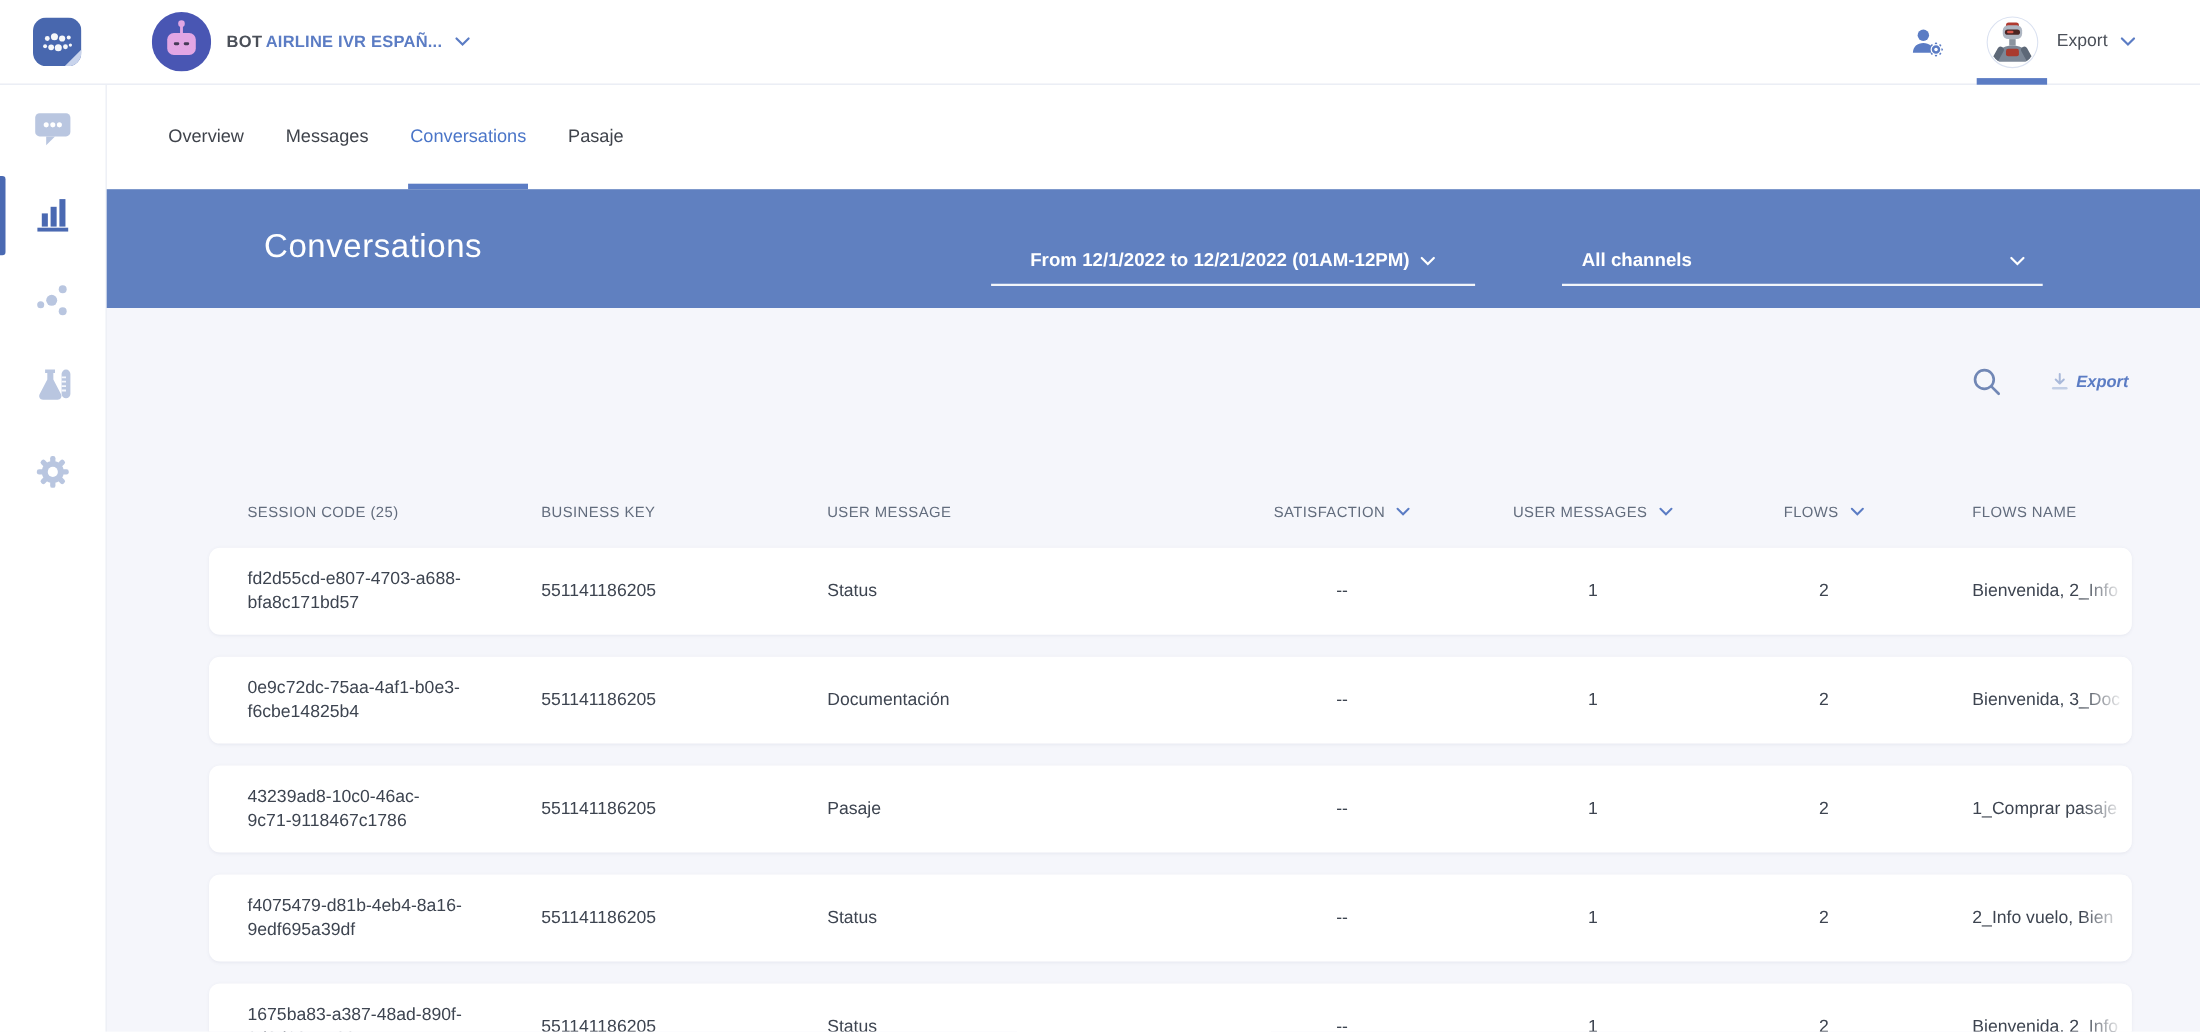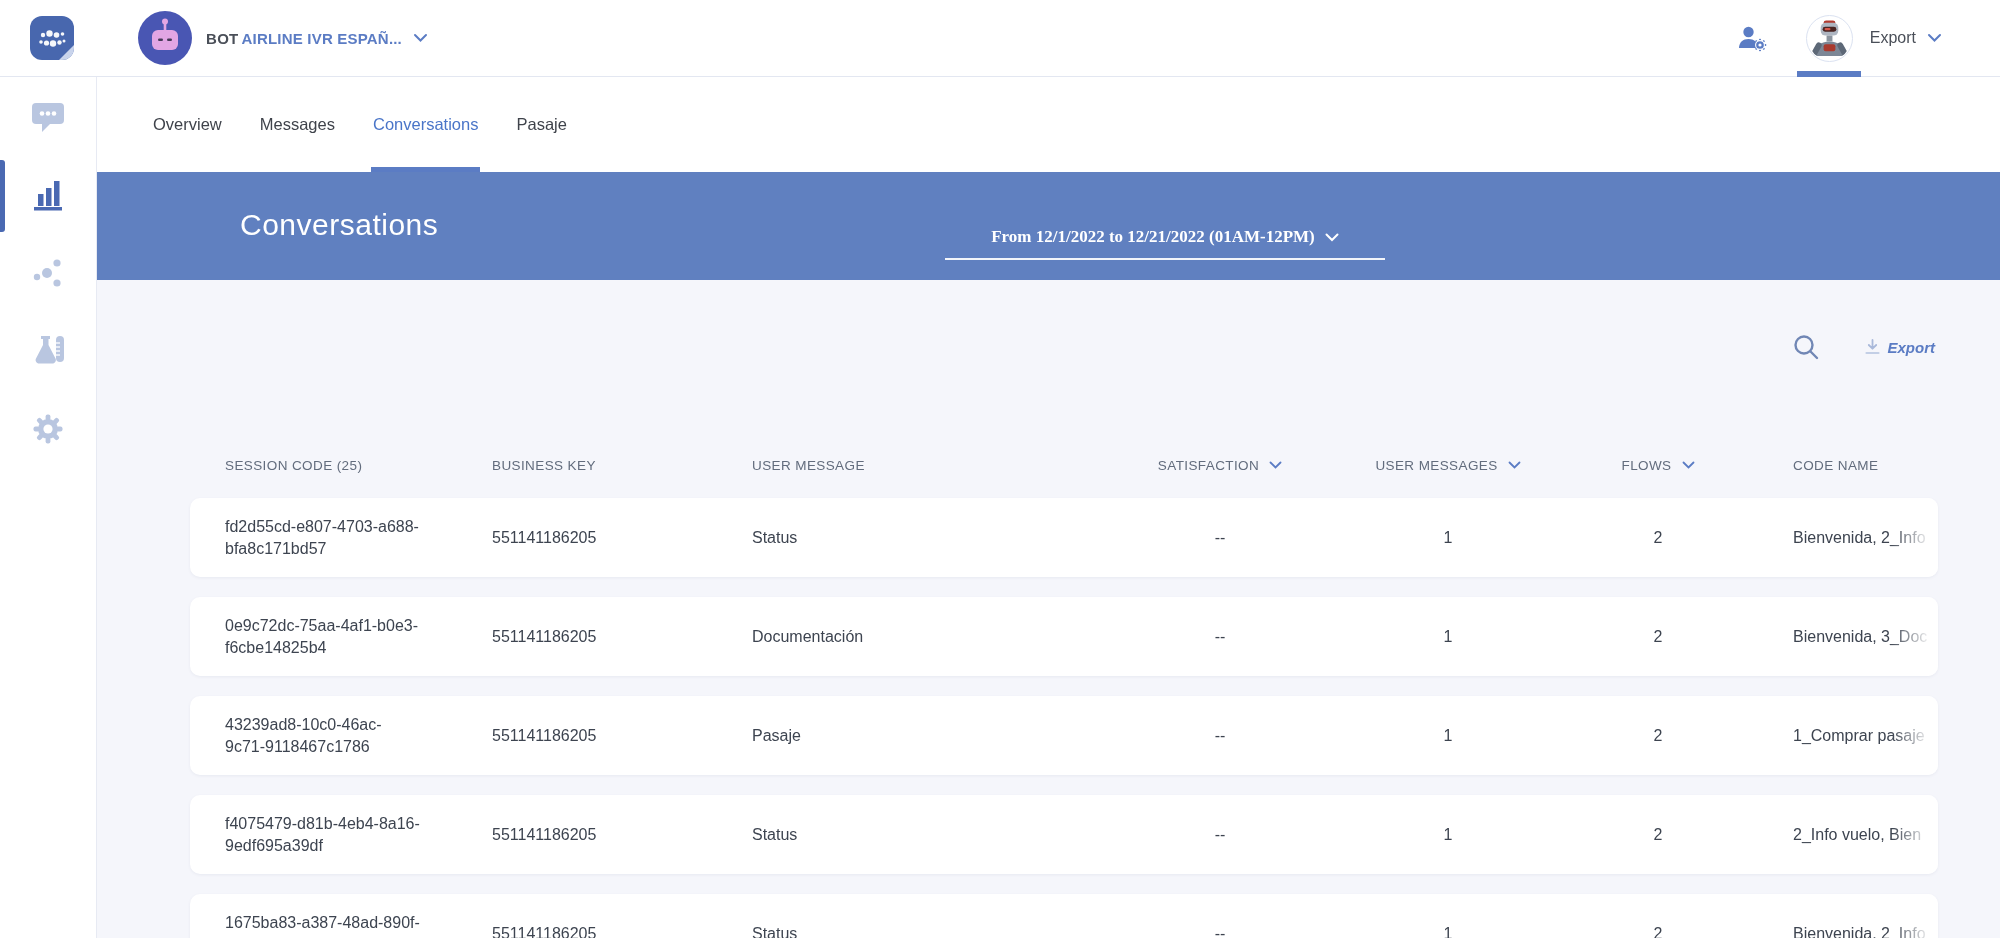--- a/index.html
+++ b/index.html
@@ -51,21 +51,21 @@
   .tab.active { color:#4a75c8; }
   .tab.active::after { content:""; position:absolute; left:-2px; right:-2px; bottom:0; height:5px; background:#5b7cc4; }
 
   
   .band { height:108px; flex:none; background:#6080c0; position:relative; color:#fff; }
   .band-title { position:absolute; left:143px; top:36px; font-size:30px; font-weight:300; letter-spacing:.5px; }
   .filter {
     position:absolute; bottom:20px; border-bottom:2px solid rgba(255,255,255,.92);
     padding-bottom:11px; font-size:17px; font-weight:700; display:flex; align-items:center; cursor:pointer;
   }
-  .filter-date { left:848px; width:440px; justify-content:center; gap:10px;font-family:Liberation Serif, serif; }
+  .filter-date { left:804px; width:440px; justify-content:center; gap:10px; }
   .filter-channels { left:1323px; width:437px; justify-content:space-between; padding-left:18px; padding-right:16px; }
 
   
   .content { flex:1; min-height:0; background:#f5f6fb; padding:0 62px 0 93px; overflow:hidden; }
   .toolbar { margin-top:46px; height:42px; display:flex; justify-content:flex-end; align-items:center; gap:44px; padding-right:3px;font-style:italic; }
   .search-btn { display:flex; cursor:pointer; }
   .export-btn { display:flex; align-items:center; gap:7px; font-size:15px; font-weight:700; color:#5b7cc4; cursor:pointer; }
 
   .grid-row { display:grid; grid-template-columns:267px 260px 358px 220px 236px 184px minmax(0,1fr); padding-left:35px; }
   .thead { margin-top:76px; height:42px; align-items:center; }
@@ -252,20 +252,26 @@
       <div class="band">
         <div class="band-title">Conversations</div>
 
         <div class="filter filter-date">
           <span>From 12/1/2022 to 12/21/2022 (01AM-12PM)</span>
           <svg width="14" height="9" viewBox="0 0 14 9">
             <path d="M1.5 1.5L7 7l5.5-5.5" fill="none" stroke="#ffffff" stroke-width="2" stroke-linecap="round"></path>
           </svg>
         </div>
 
+        <div class="filter filter-channels">
+          <span>All channels</span>
+          <svg width="14" height="9" viewBox="0 0 14 9">
+            <path d="M1.5 1.5L7 7l5.5-5.5" fill="none" stroke="#ffffff" stroke-width="2" stroke-linecap="round"></path>
+          </svg>
+        </div>
       </div>
 
       <div class="content">
         <div class="toolbar">
           <span class="search-btn">
             <svg width="30" height="30" viewBox="0 0 30 30">
               <circle cx="13" cy="13" r="8.5" fill="none" stroke="#7187b5" stroke-width="2.4"></circle>
               <path d="M19.5 19.5L26 26" stroke="#7187b5" stroke-width="2.4" stroke-linecap="round"></path>
             </svg>
           </span>
@@ -300,21 +306,21 @@
                 <path d="M1.5 1.5l5 5 5-5" fill="none" stroke="#5b7cc4" stroke-width="1.8" stroke-linecap="round"></path>
               </svg>
             </div>
             <div class="th center">
               <span>FLOWS</span>
               <svg class="sort-chevron" width="13" height="8" viewBox="0 0 13 8">
                 <path d="M1.5 1.5l5 5 5-5" fill="none" stroke="#5b7cc4" stroke-width="1.8" stroke-linecap="round"></path>
               </svg>
             </div>
             <div class="th left flows-name-h">
-              <span>CODE NAME</span>
+              <span>FLOWS NAME</span>
             </div>
           </div>
         <div class="tbody">
             <div class="row grid-row">
               <div class="cell left session">fd2d55cd-e807-4703-a688-bfa8c171bd57</div>
               <div class="cell left">551141186205</div>
               <div class="cell left">Status</div>
               <div class="cell center">--</div>
               <div class="cell center">1</div>
               <div class="cell center">2</div>

